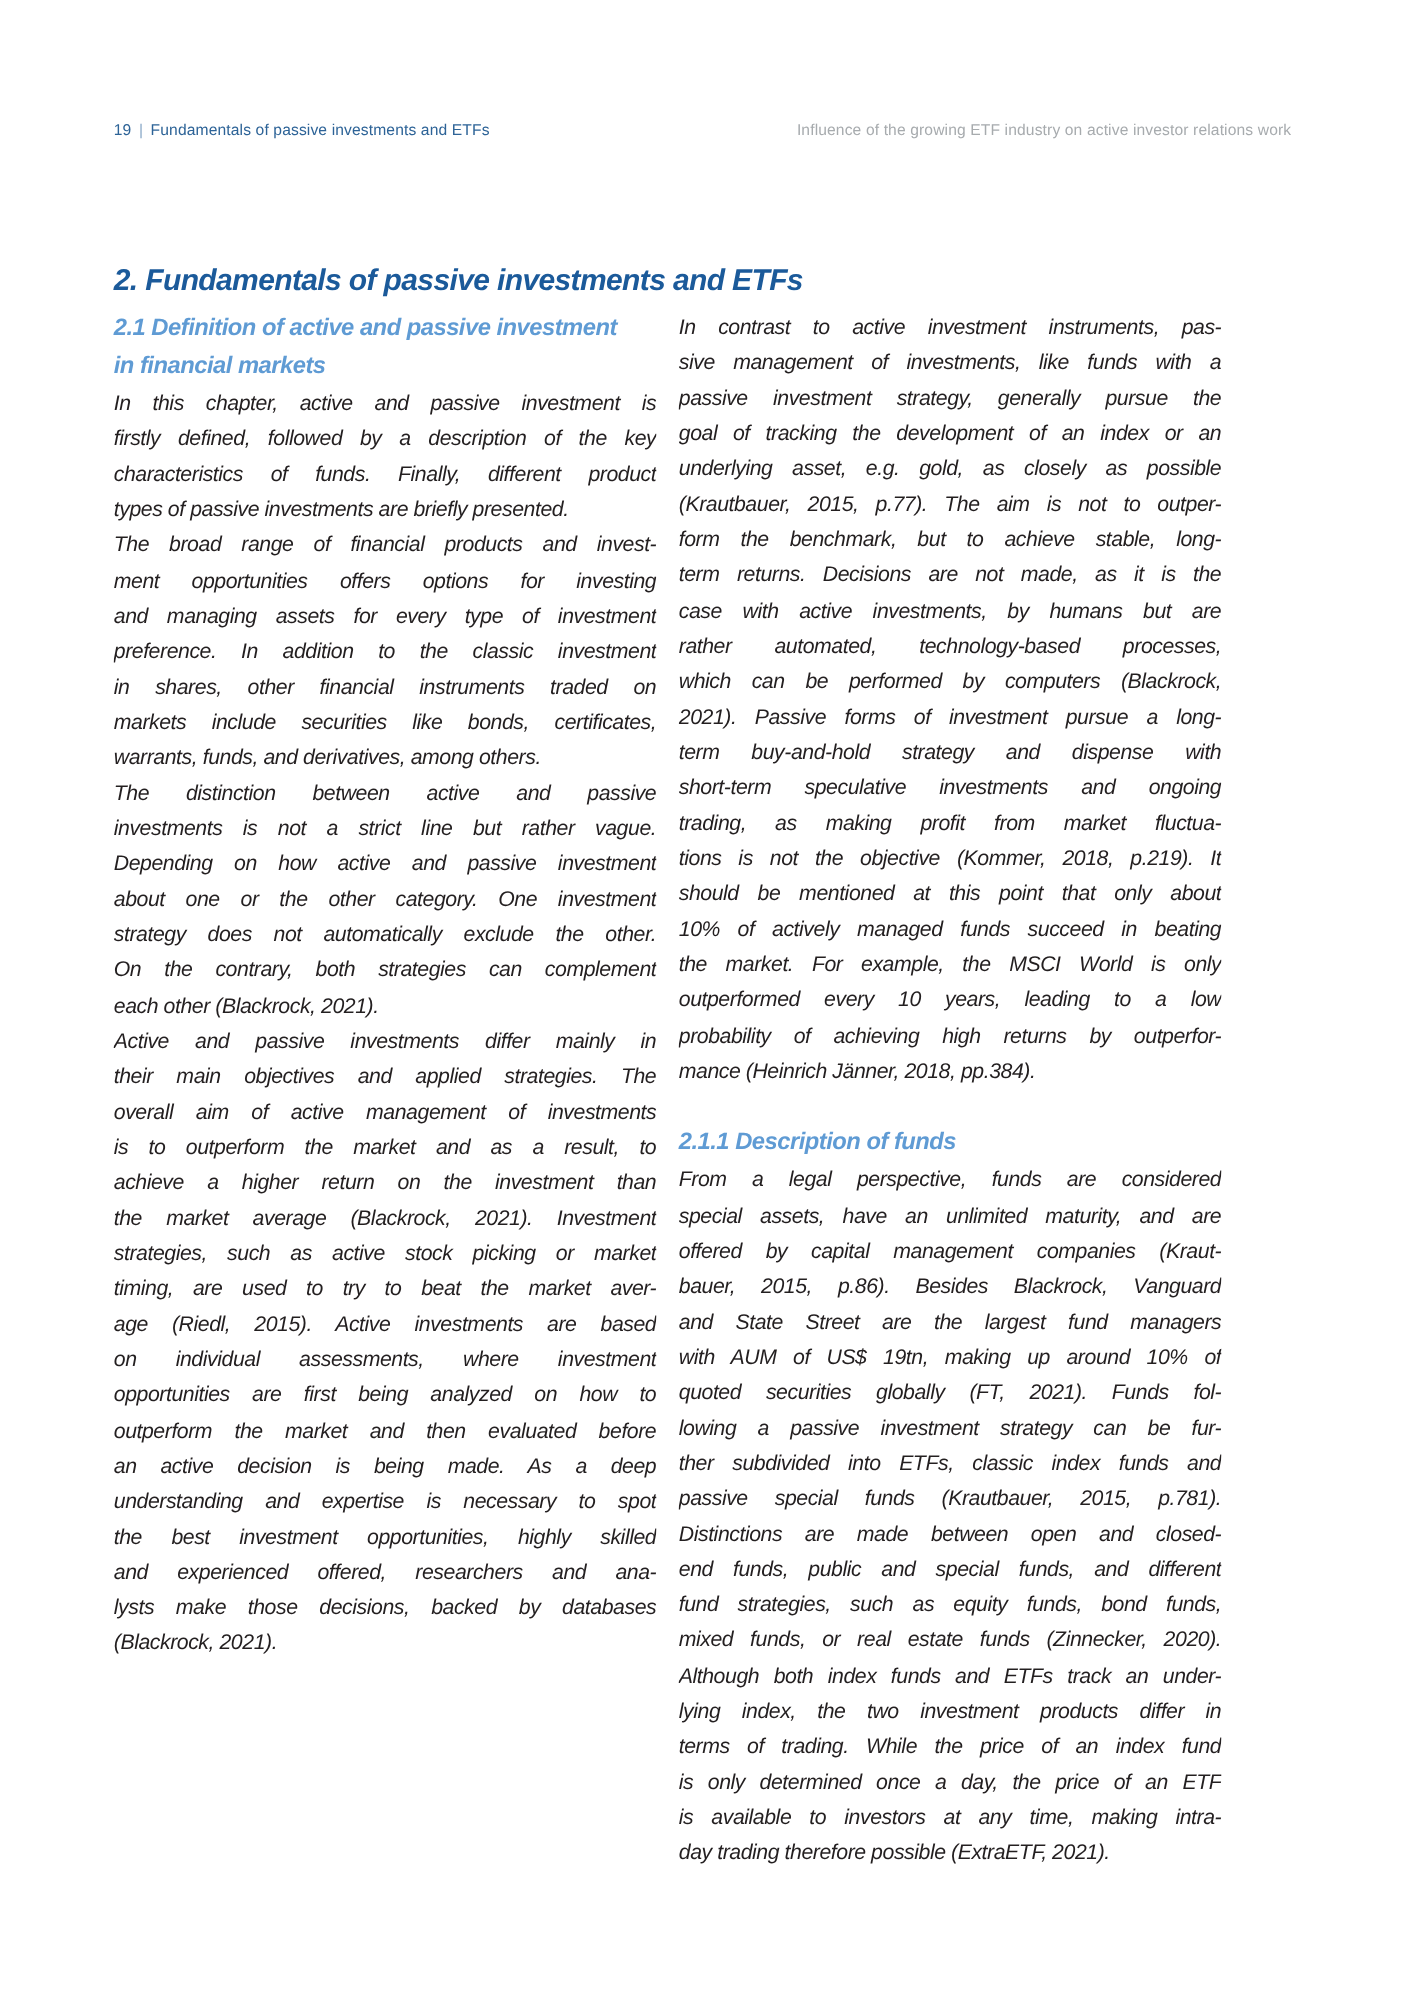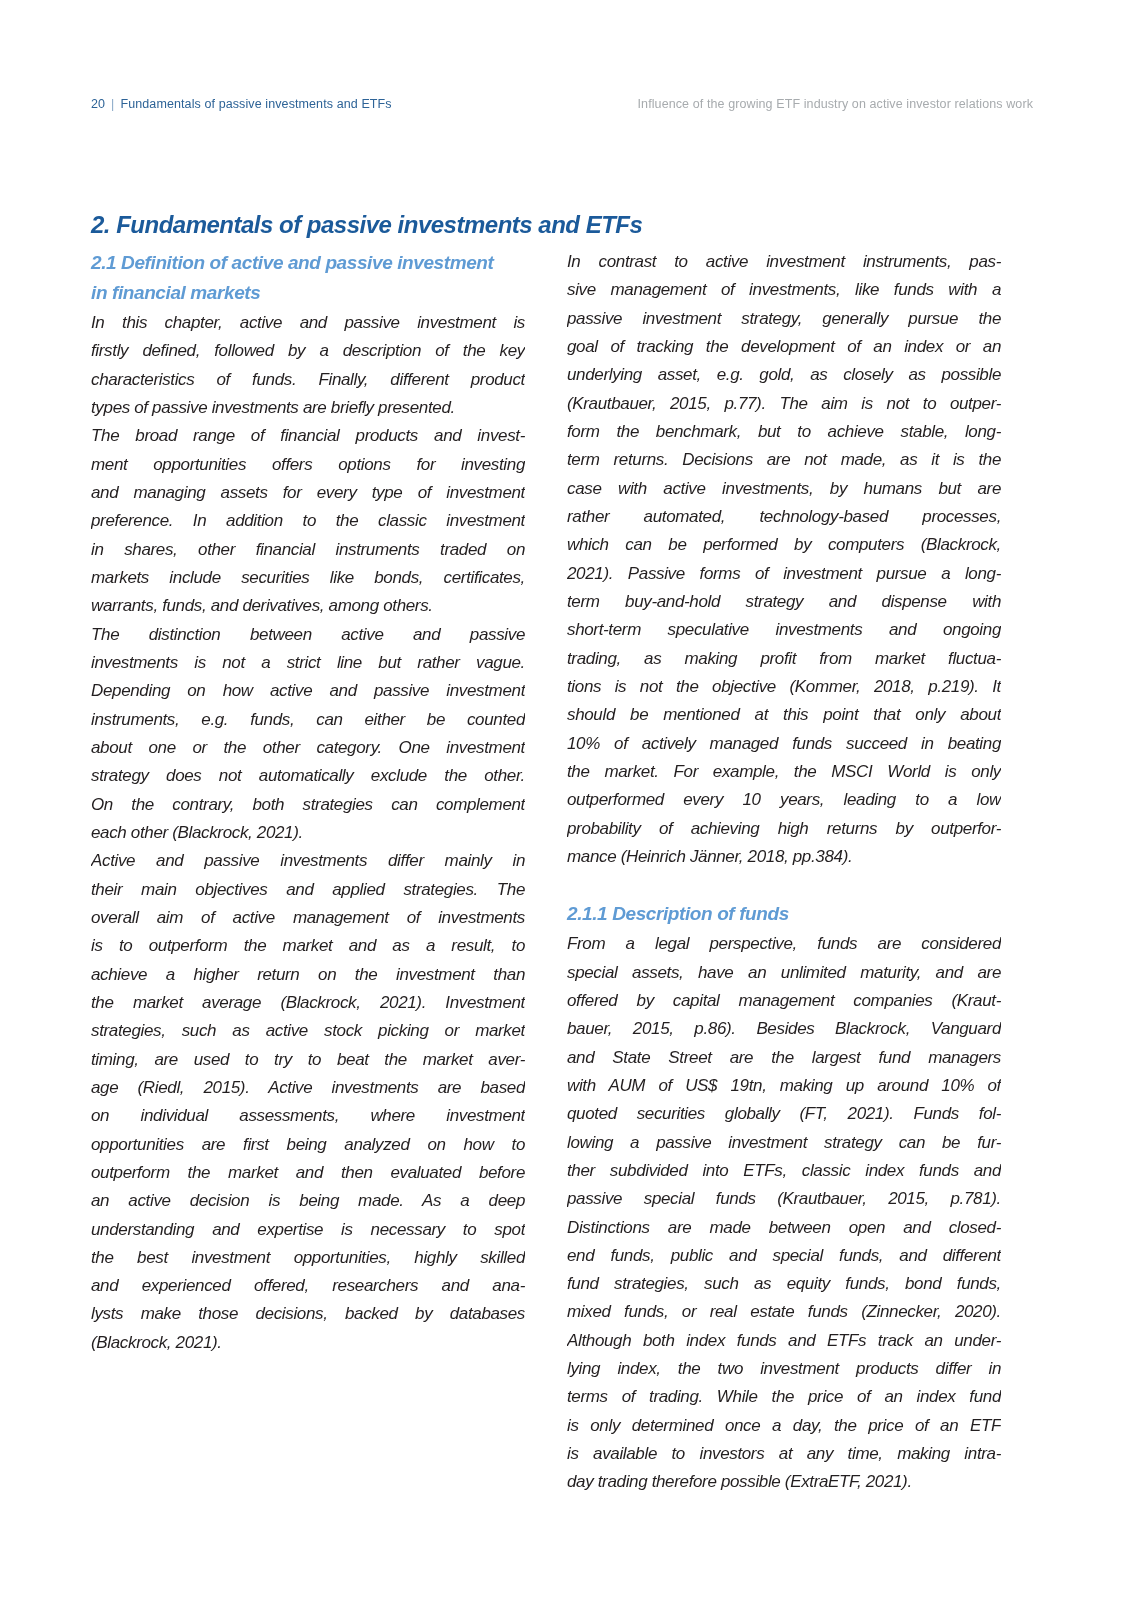--- a/index.html
+++ b/index.html
@@ -52,21 +52,21 @@
     font-size: 24px;
     font-weight: bold;
     line-height: 30px;
     letter-spacing: -0.5px;
     color: var(--chapter-title-blue, #1b5a9a);
     white-space: nowrap;
   }
   .columns {
     display: grid;
     grid-template-columns: 434px 434px;
-    column-gap: 42px;
+    column-gap: 18px;
     align-items: start;
   }
   .col { min-width: 0; }
   .subheading {
     margin: 0 0 1px 0;
     color: var(--subheading-blue, #5f9bd4);
     font-size: 19px;
     font-weight: bold;
     letter-spacing: -0.4px;
   }
@@ -93,21 +93,21 @@
     text-align-last: left;
   }
 </style>
 </head>
 <body>
 
 <div class="page">
 
   <header class="running-header">
     <div class="rh-left">
-      <span>20</span><span class="divider">|</span><span>Fundamentals of passive investments and ETFs</span>
+      <span>19</span><span class="divider">|</span><span>Fundamentals of passive investments and ETFs</span>
     </div>
     <div class="rh-right">Influence of the growing ETF industry on active investor relations work</div>
   </header>
 
   <main class="content">
     <h1 class="chapter-title">2. Fundamentals of passive investments and ETFs</h1>
     <div class="columns">
       <section class="col">
           <div class="subheading">
             <div class="shl">2.1 Definition of active and passive investment</div>
@@ -125,21 +125,20 @@
             <div class="bl">and managing assets for every type of investment</div>
             <div class="bl">preference. In addition to the classic investment</div>
             <div class="bl">in shares, other financial instruments traded on</div>
             <div class="bl">markets include securities like bonds, certificates,</div>
             <div class="bl last">warrants, funds, and derivatives, among others.</div>
           </div>
           <div class="para">
             <div class="bl">The distinction between active and passive</div>
             <div class="bl">investments is not a strict line but rather vague.</div>
             <div class="bl">Depending on how active and passive investment</div>
-            <div class="bl">instruments, e.g. funds, can either be counted</div>
             <div class="bl">about one or the other category. One investment</div>
             <div class="bl">strategy does not automatically exclude the other.</div>
             <div class="bl">On the contrary, both strategies can complement</div>
             <div class="bl last">each other (Blackrock, 2021).</div>
           </div>
           <div class="para gap">
             <div class="bl">Active and passive investments differ mainly in</div>
             <div class="bl">their main objectives and applied strategies. The</div>
             <div class="bl">overall aim of active management of investments</div>
             <div class="bl">is to outperform the market and as a result, to</div>

